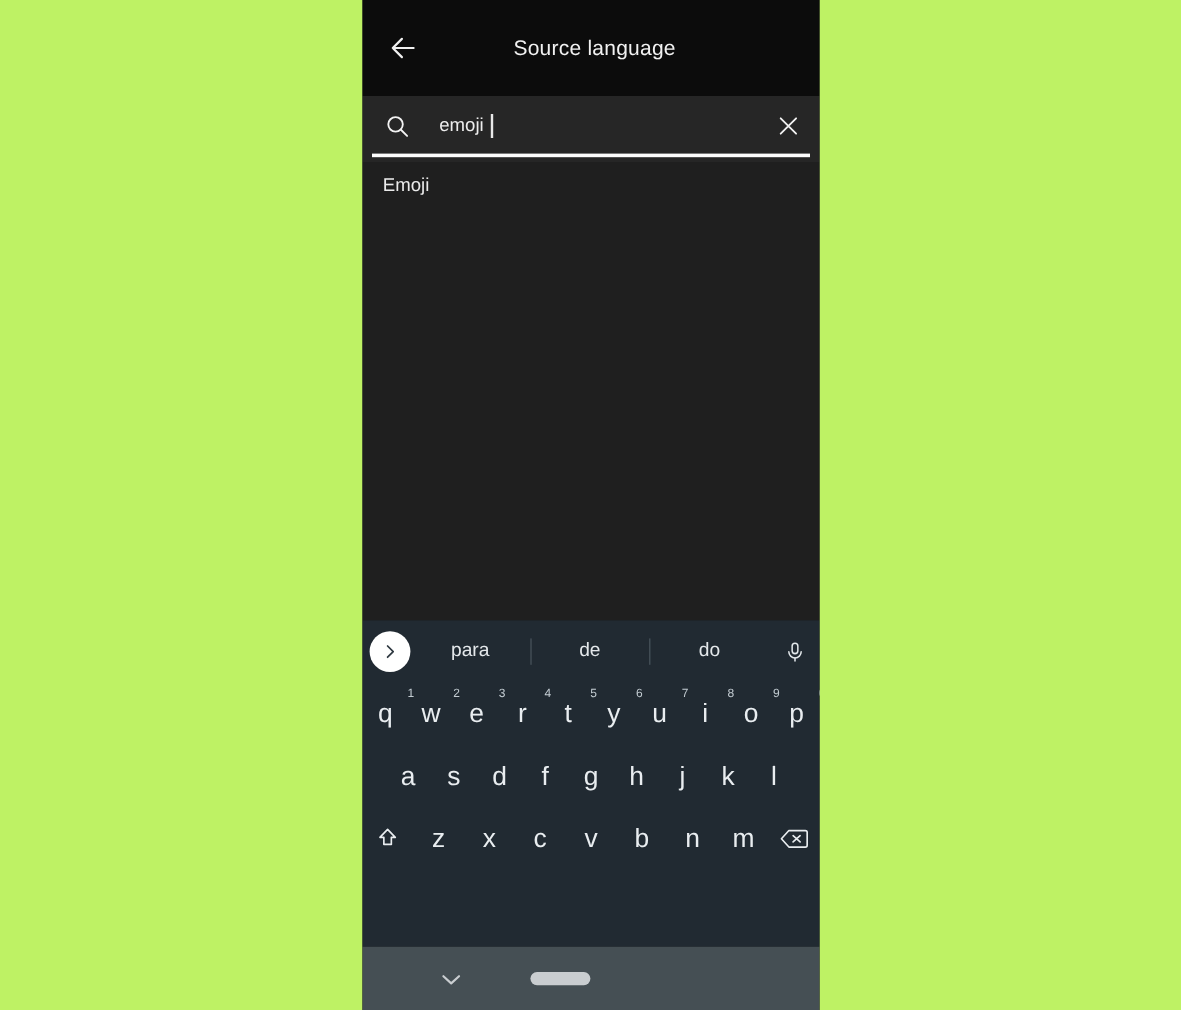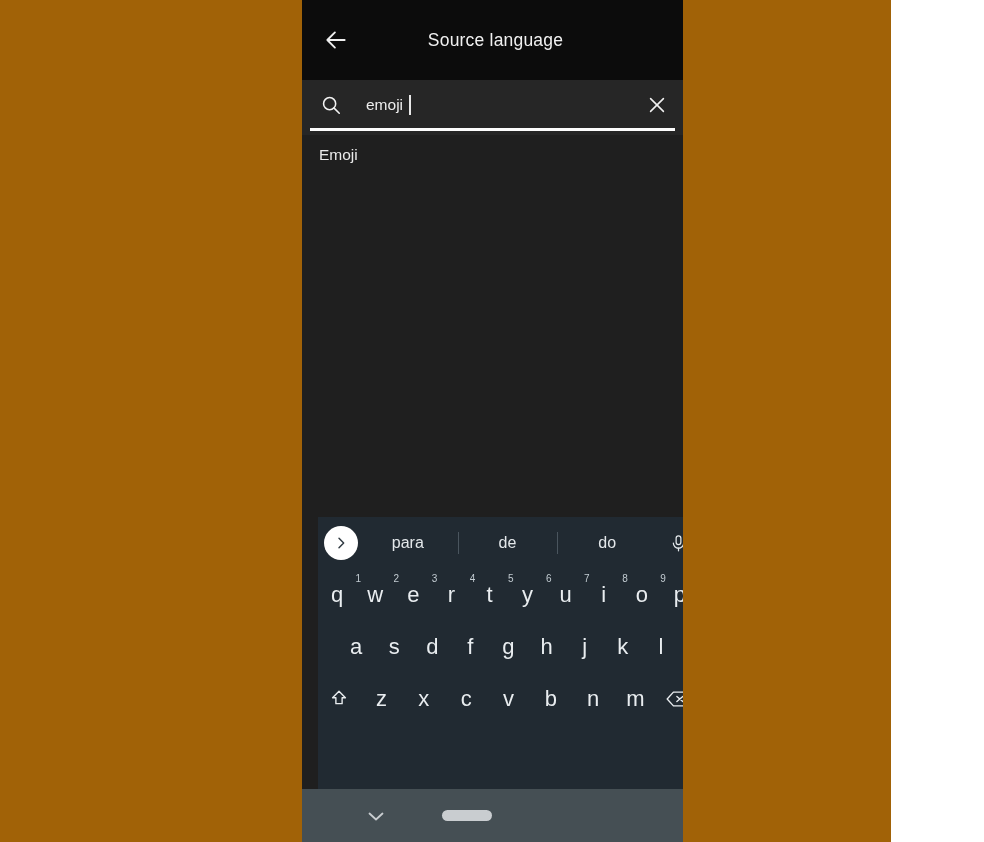--- a/index.html
+++ b/index.html
@@ -5,23 +5,23 @@
   * { box-sizing: border-box; margin: 0; padding: 0; }
   html, body {
     width: 984px;
     height: 842px;
     background: #ffffff;
     font-family: "Liberation Sans", sans-serif;
     overflow: hidden;
   }
   #canvas {
     position: relative;
-    width: 891px;
+    width: 984px;
     height: 842px;
-    background: #a16207;
+    background: #bef264;
   }
   
   #phone {
     position: absolute;
     left: 302px;
     top: 0;
     width: 381px;
     height: 842px;
     background: #1f1f1f;
     overflow: hidden;
@@ -113,21 +113,21 @@
     display: flex;
     align-items: center;
     padding-left: 17px;
     color: #eaeaea;
     font-size: 15.5px;
     cursor: pointer;
   }
   
   .keyboard {
     position: absolute;
-    left: 16px; top: 517px;
+    left: 0; top: 517px;
     width: 381px;
     height: 272px;
     background: #212a32;
   }
   .suggestions {
     position: relative;
     height: 52px;
     display: flex;
     align-items: center;
   }

